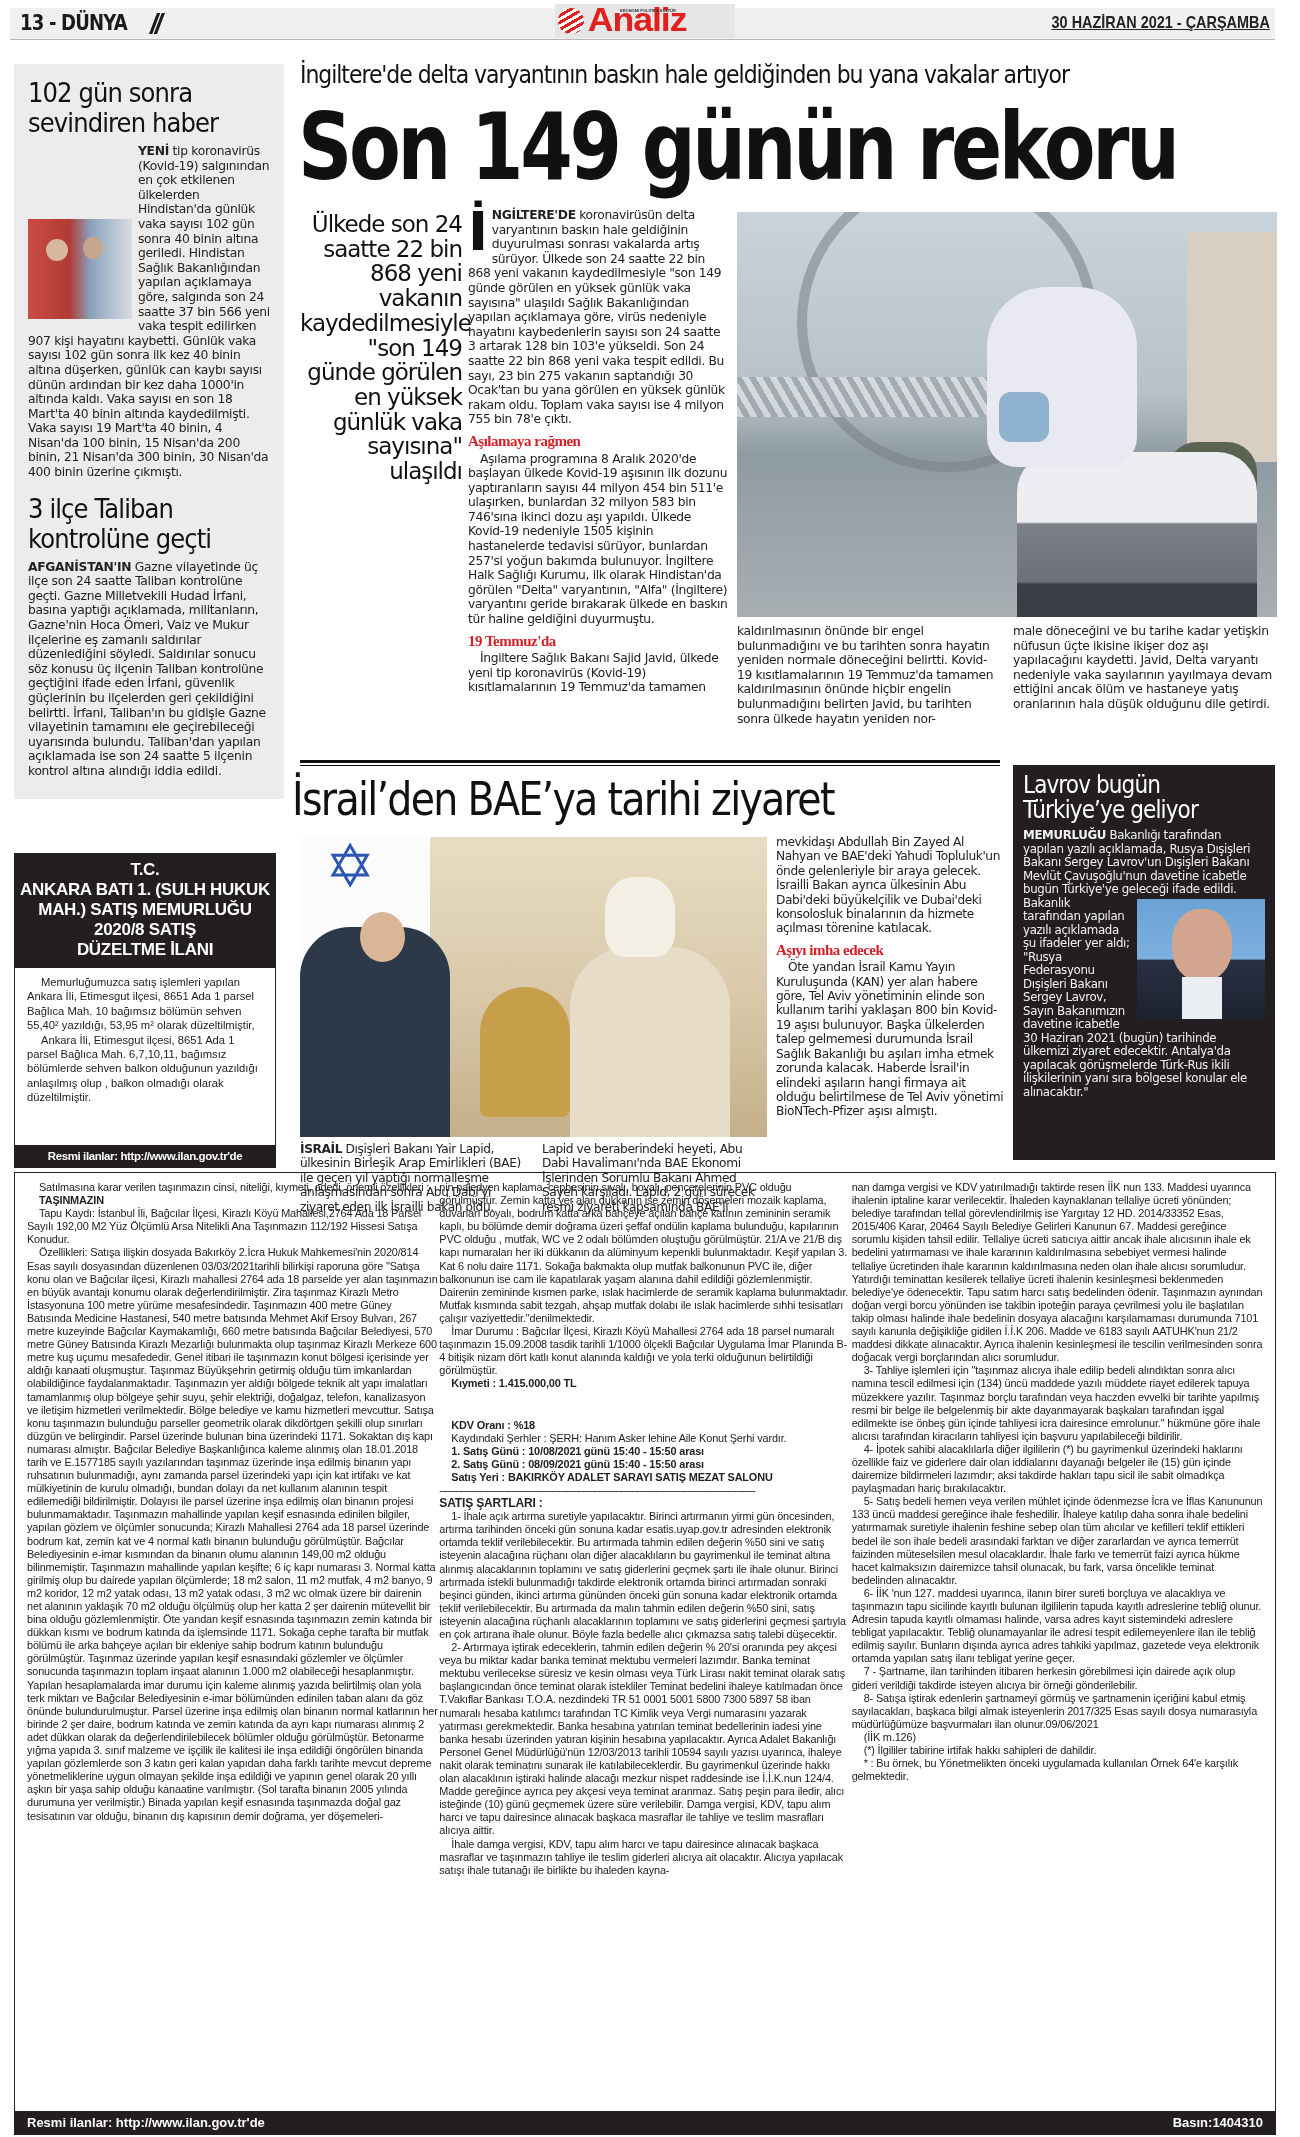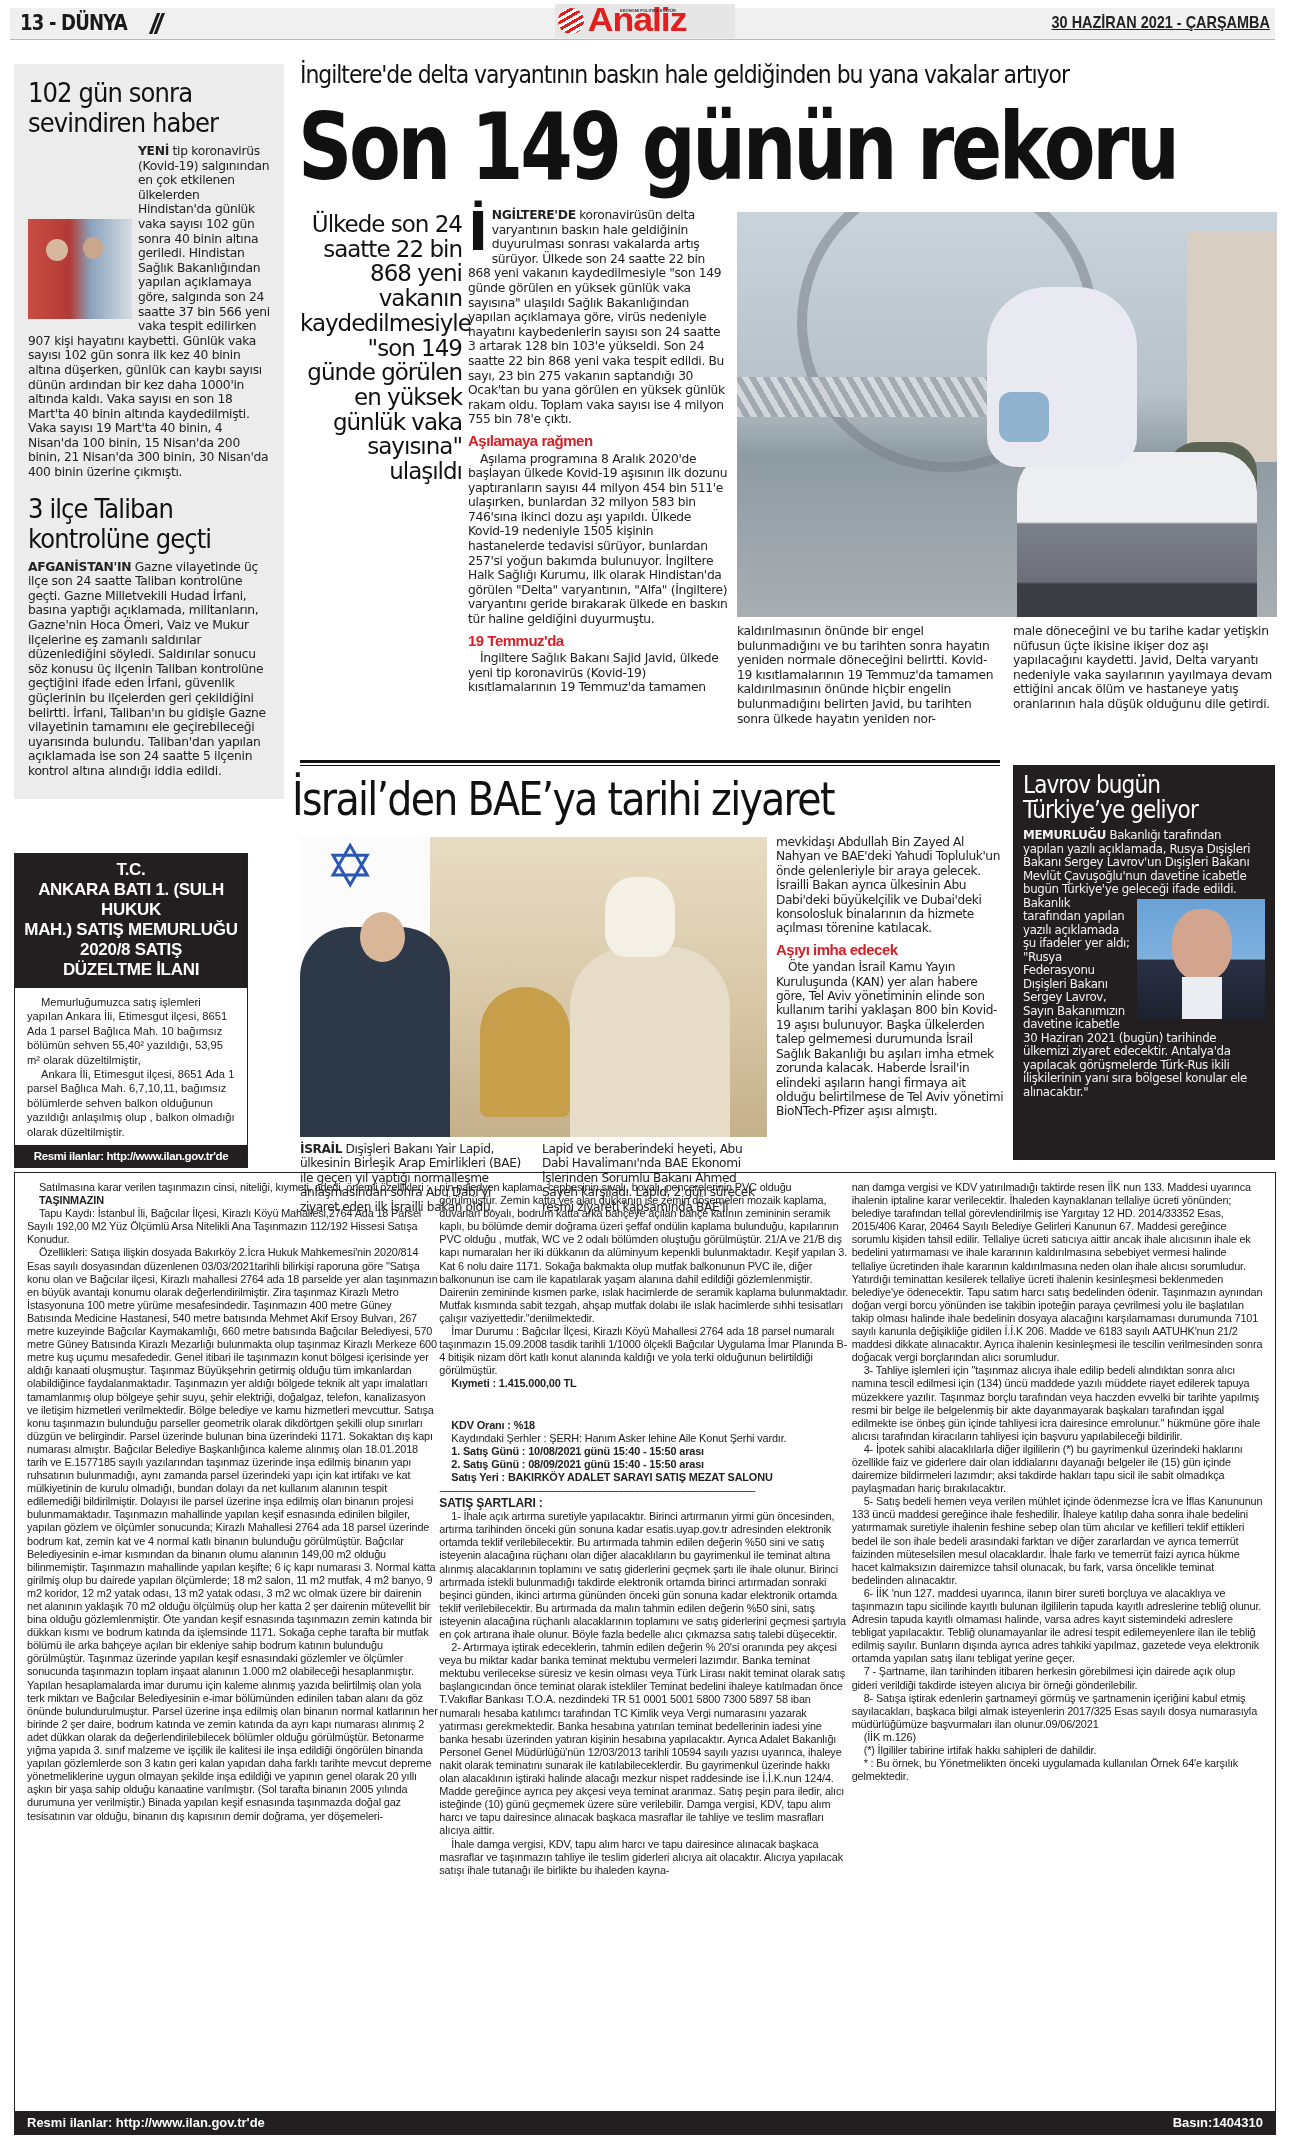--- a/index.html
+++ b/index.html
@@ -23,36 +23,36 @@
   .left-box h2 { font-family: "DejaVu Sans", sans-serif; font-weight: normal; font-size: 27px; line-height: 30px; letter-spacing: -1px; color: #111; transform: scaleX(0.9); transform-origin: left; }
   .left-text { font-family: "DejaVu Sans", sans-serif; font-size: 12.3px; line-height: 14.6px; letter-spacing: -0.3px; color: #222; }
   .left-text b { font-weight: bold; }
 
   .photo-india { float: left; width: 104px; height: 100px; margin: 2px 6px 2px 0;
     background: linear-gradient(90deg, #c94d45 0%, #b23a34 40%, #8aa2bc 60%, #d8dde4 100%); position: relative; }
   .photo-india::before { content: ""; position: absolute; left: 18px; top: 20px; width: 22px; height: 22px; border-radius: 50%; background: #d7b79e; }
   .photo-india::after { content: ""; position: absolute; left: 55px; top: 18px; width: 20px; height: 22px; border-radius: 50%; background: #c9a68c; }
 
   
-  .notice-a { left: 14px; top: 853px; width: 234px; height: 315px; border: 1px solid #222; }
+  .notice-a { left: 14px; top: 853px; width: 262px; height: 315px; border: 1px solid #222; }
   .notice-a .head { background: #231f20; color: #fff; text-align: center; font-family: "Liberation Sans", sans-serif; font-weight: bold; font-size: 17px; line-height: 20px; padding: 6px 4px 8px; letter-spacing: -0.3px; }
   .notice-a .body { font-family: "Liberation Sans", sans-serif; font-size: 11.2px; line-height: 14.4px; padding: 7px 12px 0 12px; color: #222; }
   .notice-a .body p { text-indent: 14px; }
   .notice-a .foot { position: absolute; left: 0; bottom: 0; width: 100%; height: 22px; background: #231f20; color: #fff; font-weight: bold; font-size: 11.5px; text-align: center; line-height: 22px; letter-spacing: -0.4px; }
 
   
   .kicker { left: 300px; top: 60px; font-family: "DejaVu Sans", sans-serif; font-size: 25px; letter-spacing: -1.2px; color: #111; transform: scaleX(0.88); transform-origin: left; white-space: nowrap; }
   .headline { left: 298px; top: 98px; font-family: "DejaVu Sans", sans-serif; font-size: 92px; font-weight: bold; letter-spacing: -4px; color: #111; line-height: 100px; transform: scaleX(0.82); transform-origin: left; white-space: nowrap; }
 
   .pull { left: 300px; top: 212px; width: 162px; text-align: right; font-family: "DejaVu Sans", sans-serif; font-size: 23px; line-height: 24.7px; letter-spacing: -1px; color: #111; }
 
   .col-text { font-family: "DejaVu Sans", sans-serif; font-size: 12.3px; line-height: 14.6px; letter-spacing: -0.35px; color: #222; }
   .col-text p { text-indent: 12px; }
   .col-text .noind { text-indent: 0; }
-  .red-sub { font-family: Liberation Sans, sans-serif; font-weight: bold; color: #d42027; font-size: 15px; letter-spacing: -0.5px; margin: 7px 0 3px; }
+  .red-sub { font-family: Liberation Serif, serif; font-weight: bold; color: #d42027; font-size: 15px; letter-spacing: -0.5px; margin: 7px 0 3px; }
   .dropcap { float: left; font-family: "DejaVu Sans", sans-serif; font-size: 54px; line-height: 44px; font-weight: bold; margin: 2px 4px 0 0; color: #111; }
 
   .london-photo { left: 737px; top: 212px; width: 540px; height: 405px; overflow: hidden;
     background: linear-gradient(180deg, #c9d3db 0%, #b7c1c8 45%, #8f9ba3 60%, #a8aeb2 100%); }
   .london-photo .wheel { position: absolute; left: 60px; top: -40px; width: 300px; height: 300px; border-radius: 50%; border: 10px solid rgba(120,128,136,0.55); }
   .london-photo .bridge { position: absolute; left: 0; top: 165px; width: 340px; height: 40px; background: repeating-linear-gradient(60deg, #dcdfe2 0 6px, #9ea6ad 6px 12px); opacity: .8; }
   .london-photo .building { position: absolute; right: 0; top: 20px; width: 90px; height: 230px; background: #d8cfc2; }
   .london-photo .hood { position: absolute; left: 250px; top: 75px; width: 150px; height: 180px; border-radius: 60px 60px 30px 30px; background: #e8e9f1; }
   .london-photo .mask { position: absolute; left: 262px; top: 180px; width: 50px; height: 50px; border-radius: 12px; background: #8fb3cf; }
   .london-photo .body { position: absolute; left: 280px; top: 240px; width: 240px; height: 200px; background: linear-gradient(180deg, #eceef2 0%, #eceef2 35%, #7c8088 36%, #6d7079 65%, #3b3d44 66%); border-radius: 40px 40px 0 0; }

